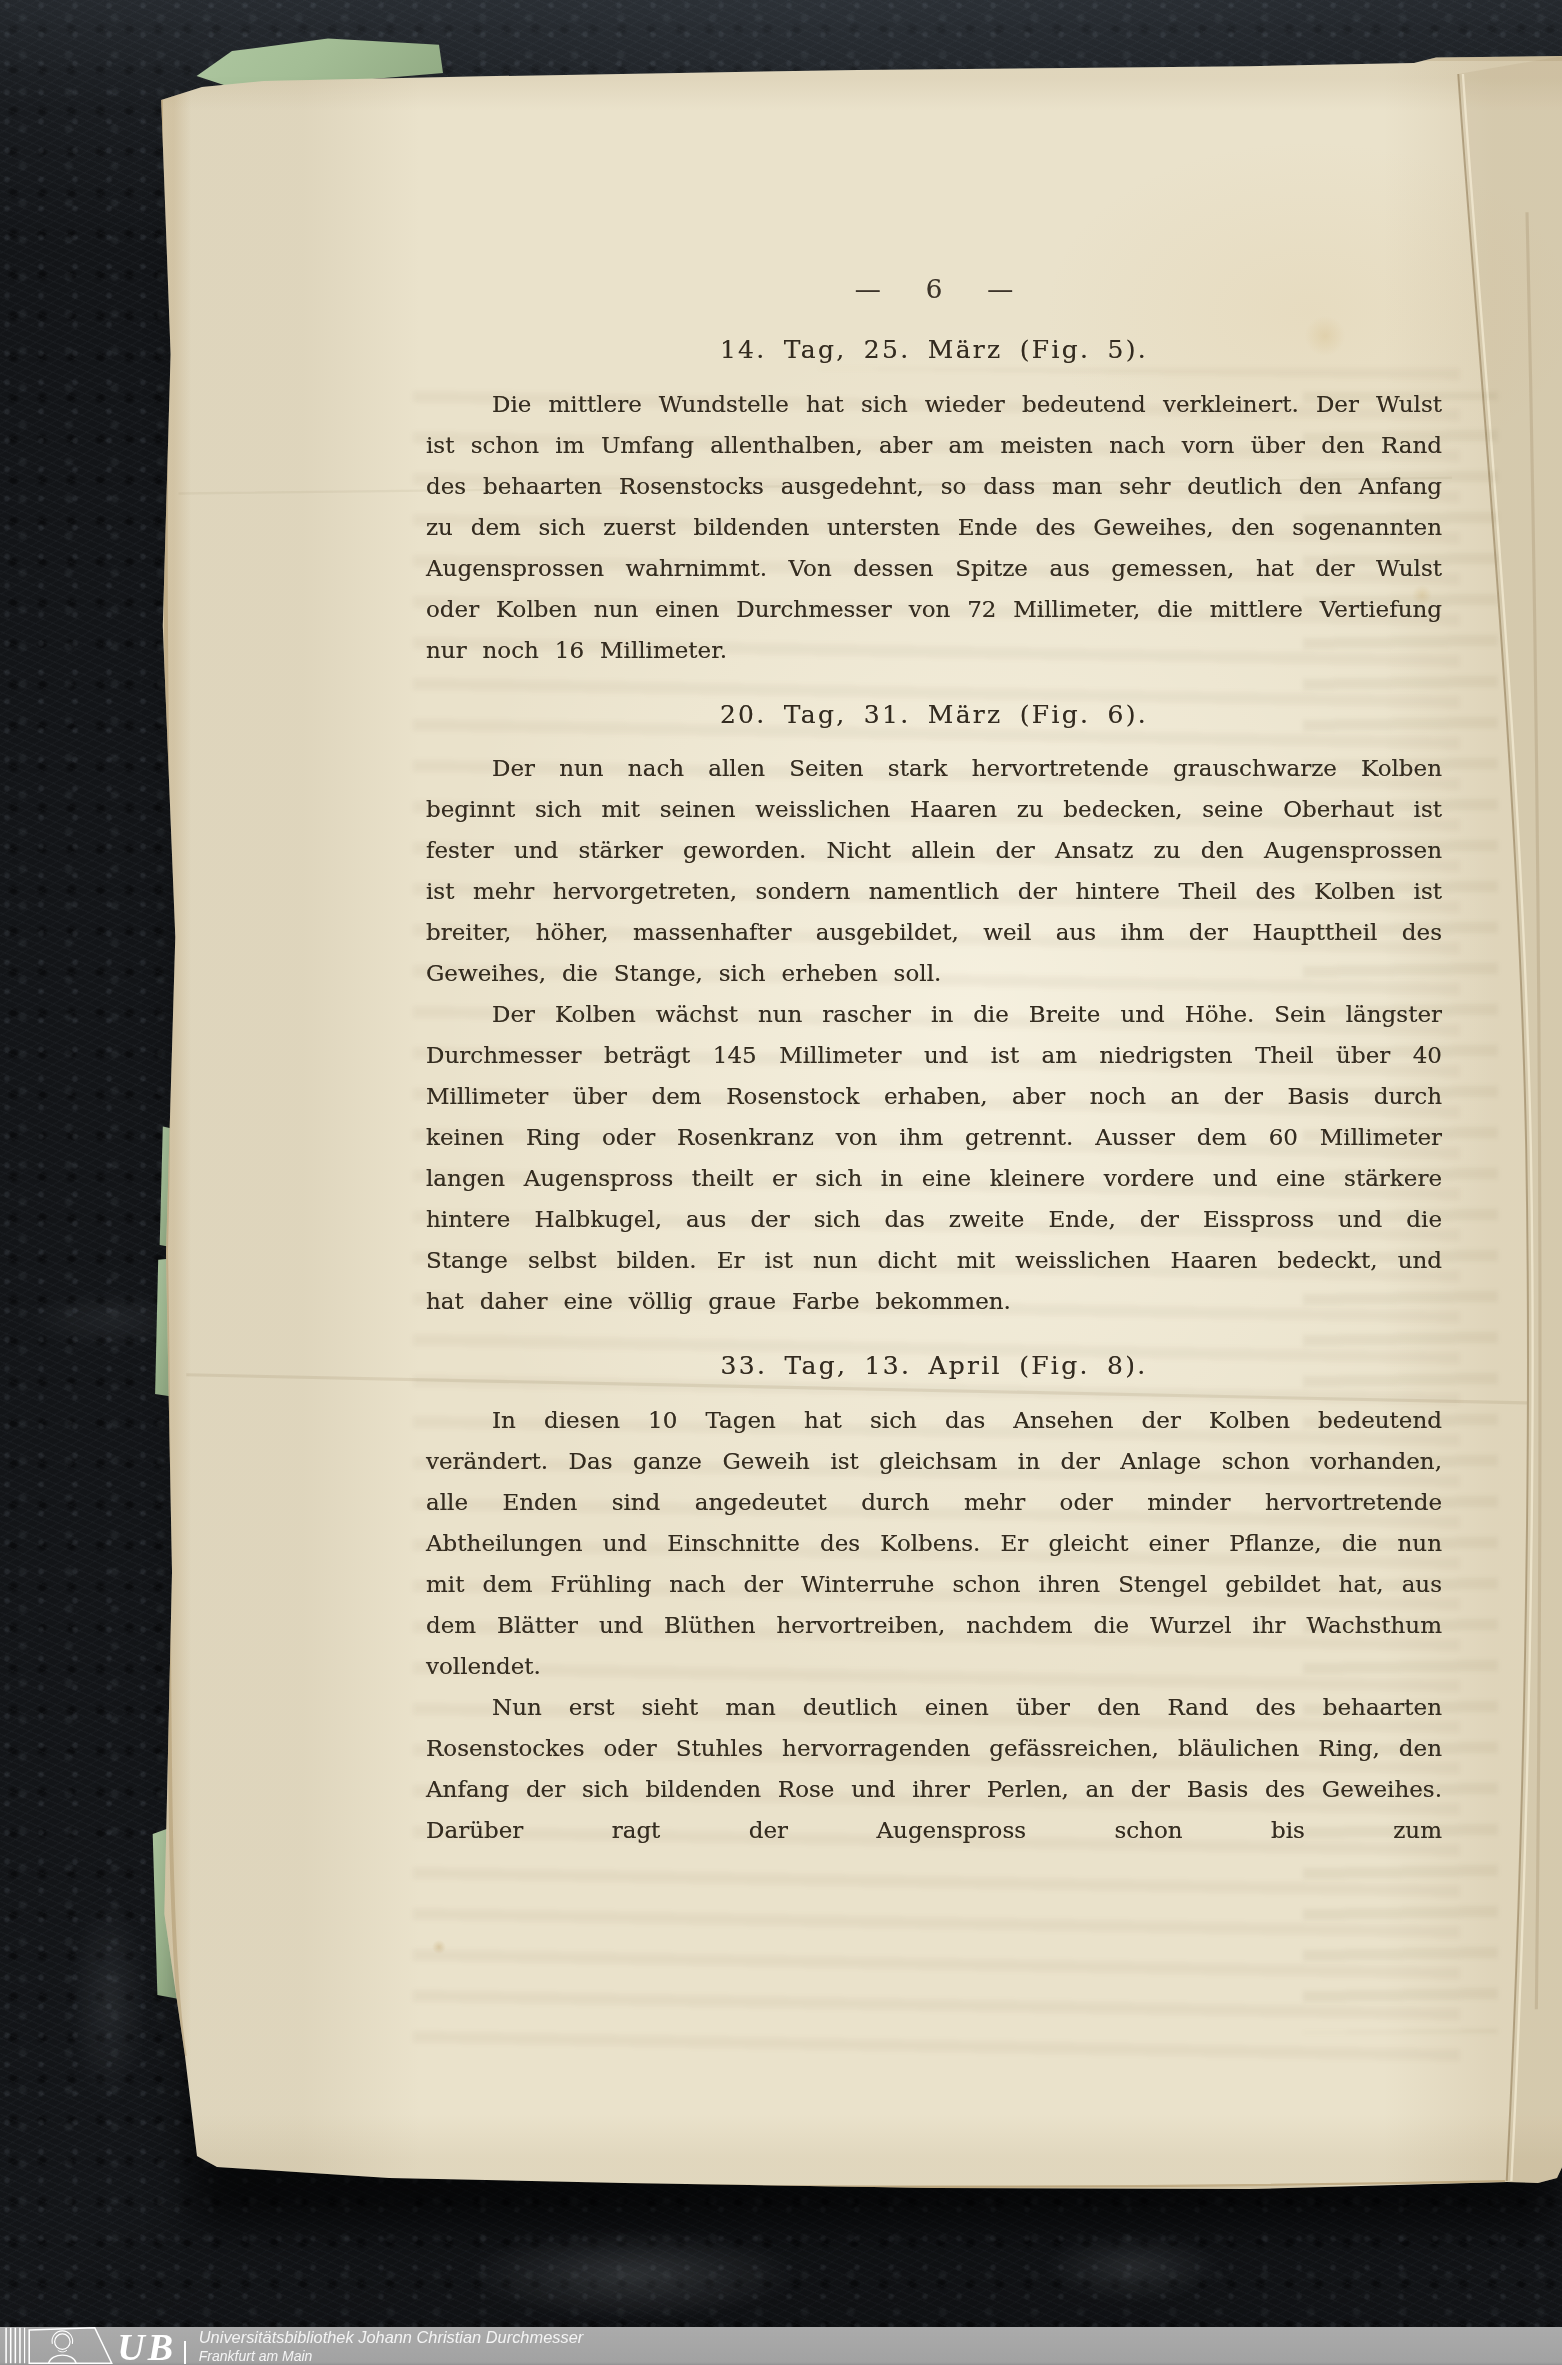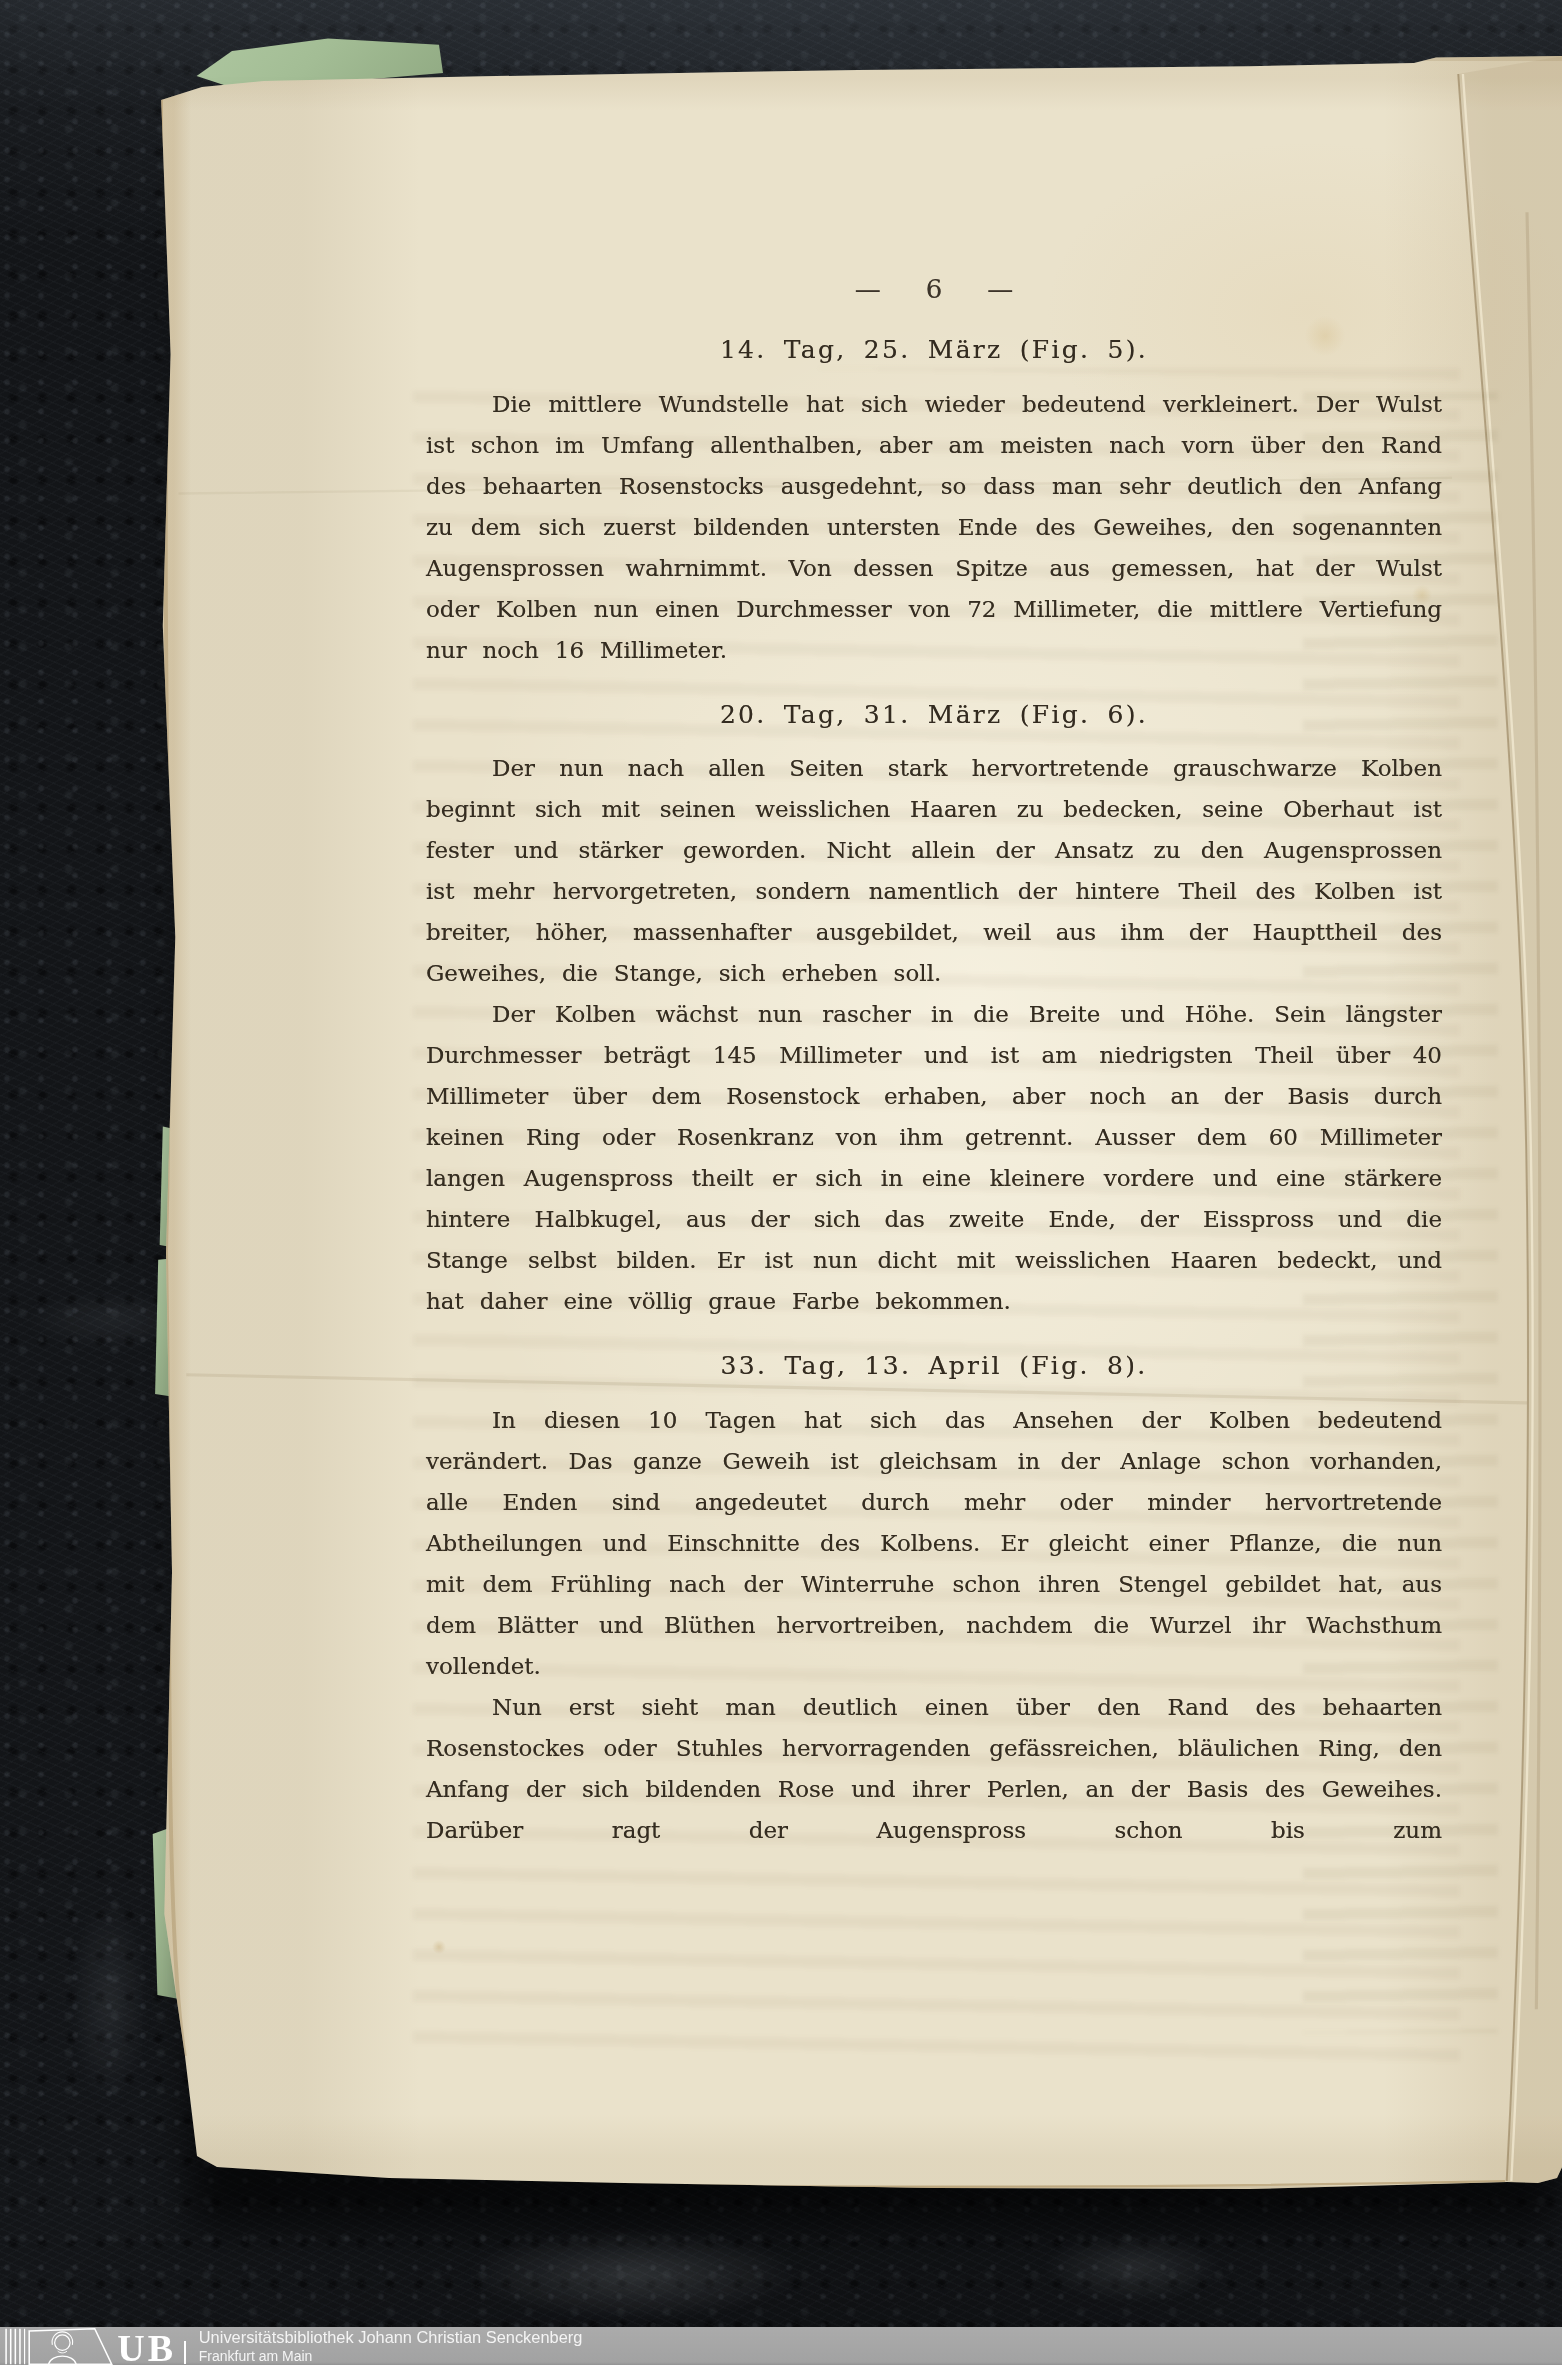--- a/index.html
+++ b/index.html
@@ -96,22 +96,23 @@
   .content p{
     margin:0;font-size:23px;line-height:41px;text-align:justify;
     word-spacing:8.6px;text-indent:66px;
   }
   .content p.fill-last{text-align-last:justify;}
 
   
   .footer-bar{
     position:absolute;left:0;bottom:0;width:1562px;height:39px;
     background:linear-gradient(180deg,#ababab 0,#a2a2a2 90%,#8e8e8e 100%);
-    display:flex;align-items:center;
+    display:flex;
     font-family:"Liberation Sans", sans-serif;
+    font-style:italic;
   }
   .footer-logo{display:flex;align-items:flex-end;height:37px;margin-left:3.1px;}
   .ub-text{
     font-family:"Liberation Serif", serif;font-weight:bold;color:#ffffff;
     font-size:38px;line-height:34px;letter-spacing:3.1px;margin-left:3.1px;
   }
   .logo-divider{width:2.3px;height:23.4px;background:#ffffff;margin:0 12.5px 1.6px 7.8px;align-self:flex-end;}
   .footer-text{display:flex;flex-direction:column;justify-content:center;color:#f4f4f4;}
   .lib-name{font-size:16.4px;line-height:19px;}
   .lib-loc{font-size:14px;line-height:19px;}
@@ -191,19 +192,19 @@
 
         <circle cx="76" cy="19" r="10" fill="none" stroke="#ffffff" stroke-width="1.6"></circle>
         <path d="M63,22 C61,12 68,5 76,5 C84,5 91,12 89,22" fill="none" stroke="#ffffff" stroke-width="1.4"></path>
         <path d="M58,47 C62,33 90,33 94,47" fill="none" stroke="#ffffff" stroke-width="1.6"></path>
         <path d="M70,30 C73,33 79,33 82,30" fill="none" stroke="#ffffff" stroke-width="1.2"></path>
       </svg>
       <span class="ub-text">UB</span>
     </div>
     <div class="logo-divider"></div>
     <div class="footer-text">
-      <span class="lib-name">Universitätsbibliothek Johann Christian Senckenberg</span>
+      <span class="lib-name">Universitätsbibliothek Johann Christian Durchmesser</span>
       <span class="lib-loc">Frankfurt am Main</span>
     </div>
   </div>
 
 </div>
 
 
 </body></html>

